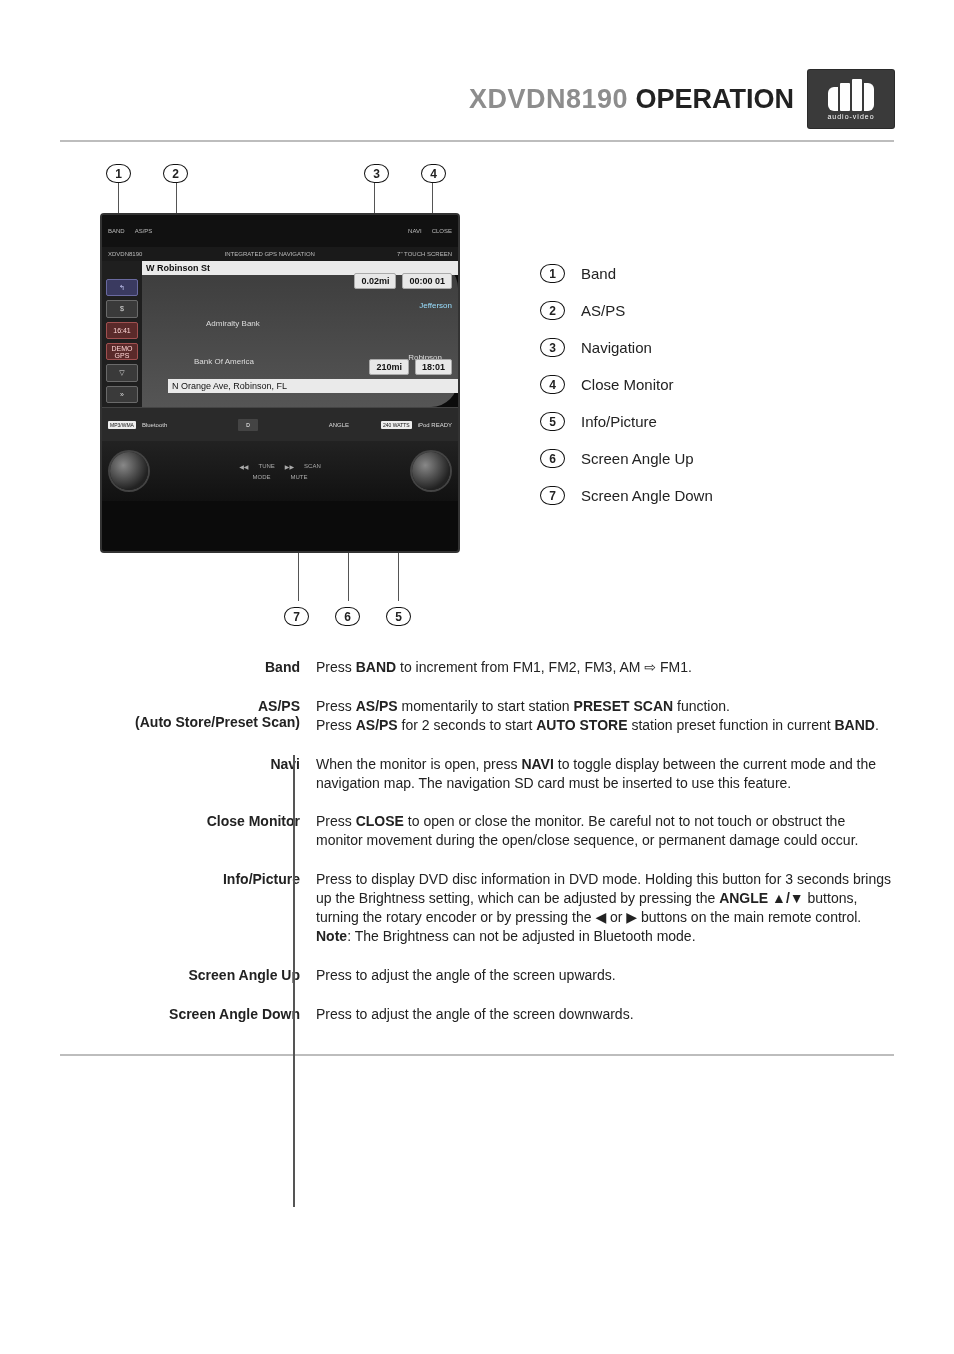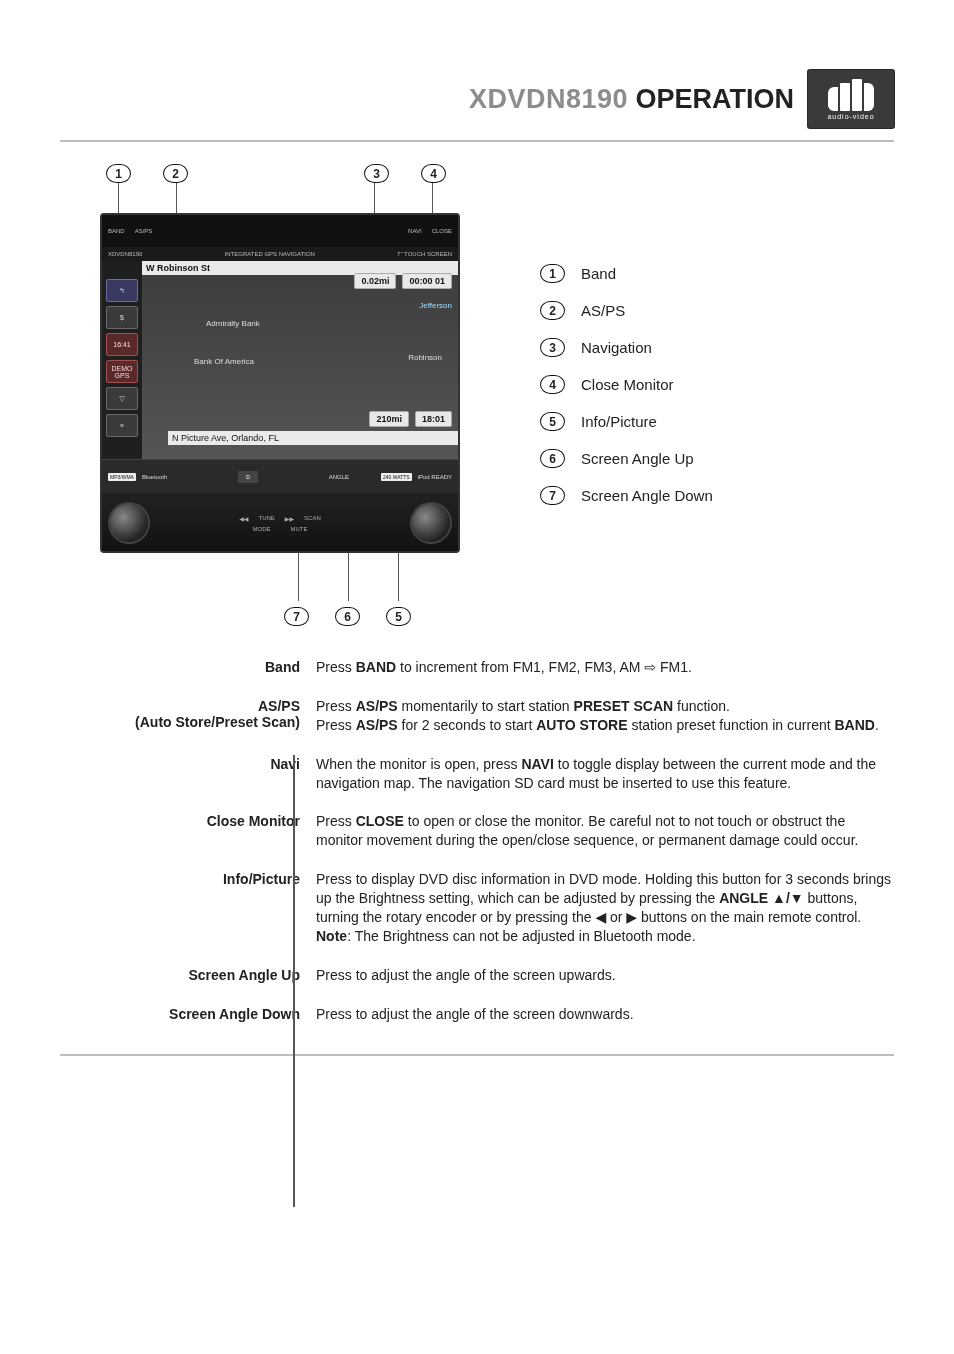--- a/index.html
+++ b/index.html
@@ -28,21 +28,21 @@
   .lead-top { position: absolute; top: 0; height: 30px; width: 1px; background: #555; }
 
   
   .device { width: 360px; height: 340px; background: #0b0b0b; border: 2px solid #333; border-radius: 4px; position: relative; color: #ddd; font-size: 9px; overflow: hidden; }
   .btn-strip { height: 32px; background: #111; display: flex; align-items: center; padding: 0 6px; gap: 10px; }
   .btn-strip .btn-lbl { font-size: 6px; color: #bbb; }
   .gap { flex: 1; }
   .modelbar { height: 14px; background: #1a1a1a; display: flex; align-items: center; padding: 0 6px; font-size: 6px; color: #bbb; }
   .modelbar .mb-r { margin-left: auto; }
 
-  .screen { height: 198px; background: linear-gradient(180deg,#3c3c3c,#555); position: relative; }
+  .screen { height: 146px; background: linear-gradient(180deg,#3c3c3c,#555); position: relative; border-radius: 27px; }
   .street-bar { position: absolute; top: 0; left: 40px; right: 0; height: 14px; background: #eaeaea; color: #111; font-size: 9px; font-weight: 700; display: flex; align-items: center; padding-left: 4px; }
   .sidebar { position: absolute; left: 0; top: 0; width: 40px; height: 100%; background: #1f1f1f; display: flex; flex-direction: column; gap: 4px; padding: 18px 4px 4px; }
   .sb-ic { width: 32px; height: 23px; background: #3a3a60; border: 1px solid #6a6aa0; border-radius: 2px; color: #cfd2ff; font-size: 7px; display: flex; align-items: center; justify-content: center; flex-direction: column; }
   .sb-ic.red { background: #5a2a2a; border-color: #a05050; color: #ffd7d7; }
   .sb-ic.gray { background: #3a3a3a; border-color: #6a6a6a; color: #ddd; }
   .info-top { position: absolute; right: 6px; top: 12px; display: flex; gap: 6px; }
   .pill { background: #e8e8e8; color: #111; font-size: 9px; font-weight: 700; border-radius: 2px; padding: 2px 6px; border: 1px solid #aaa; }
   .info-mid { position: absolute; right: 6px; top: 40px; color: #9adfff; font-size: 8px; }
   .map-area { position: absolute; left: 40px; top: 14px; right: 0; bottom: 28px; }
   .poi { position: absolute; font-size: 8px; color: #ddd; }
@@ -158,21 +158,21 @@
           <div class="info-mid">Jefferson</div>
           <div class="map-area">
             <div class="poi" style="left:64px; top:44px;">Admiralty Bank</div>
             <div class="poi" style="left:52px; top:82px;">Bank Of America</div>
             <div class="poi" style="right:16px; top:78px;">Robinson</div>
           </div>
           <div class="info-bot">
             <div class="pill">210mi</div>
             <div class="pill">18:01</div>
           </div>
-          <div class="bottom-street">N Picture Ave, Orlando, FL</div>
+          <div class="bottom-street">N Orange Ave, Robinson, FL</div>
         </div>
         <div class="feature-strip">
           <span class="badge">MP3/WMA</span>
           <span>Bluetooth</span>
           <span style="flex:1"></span>
           <div class="mini-logo">D</div>
           <span style="flex:1"></span>
           <span>ANGLE</span>
           <span style="width:20px"></span>
           <span class="badge">240 WATTS</span>

